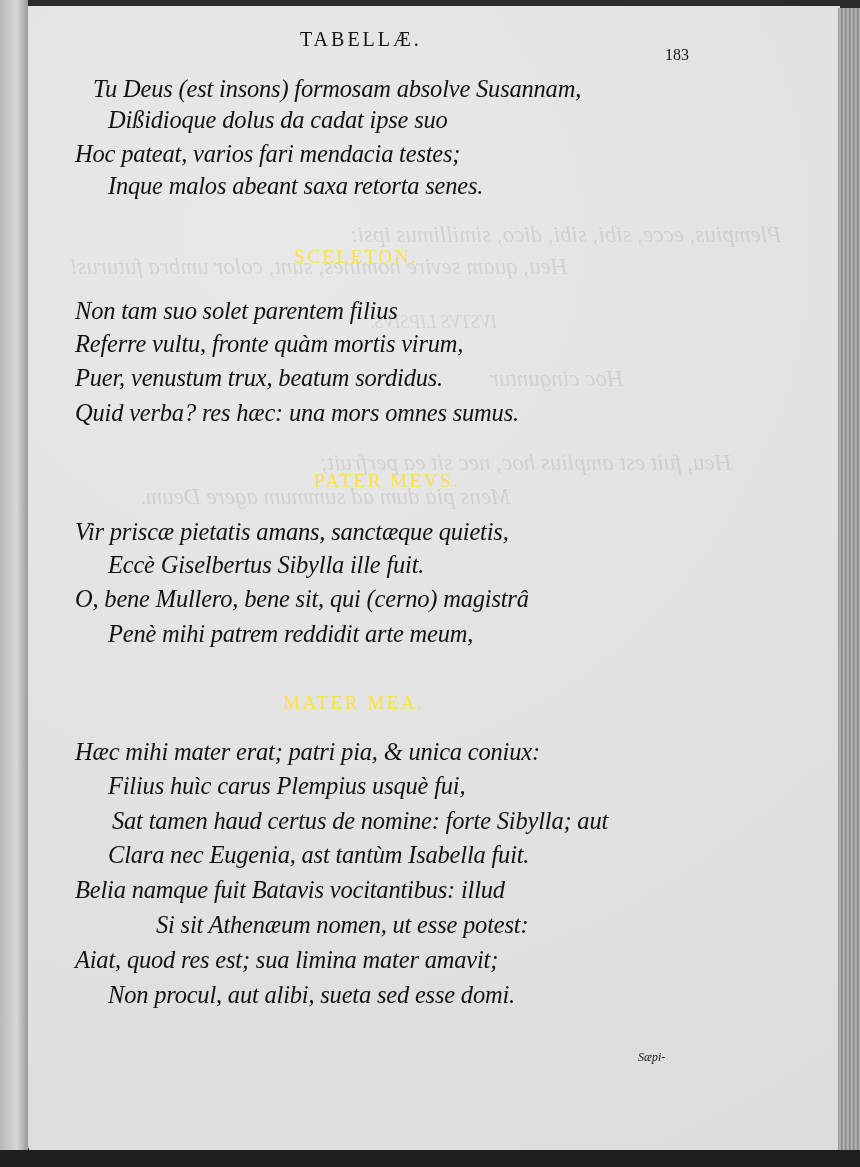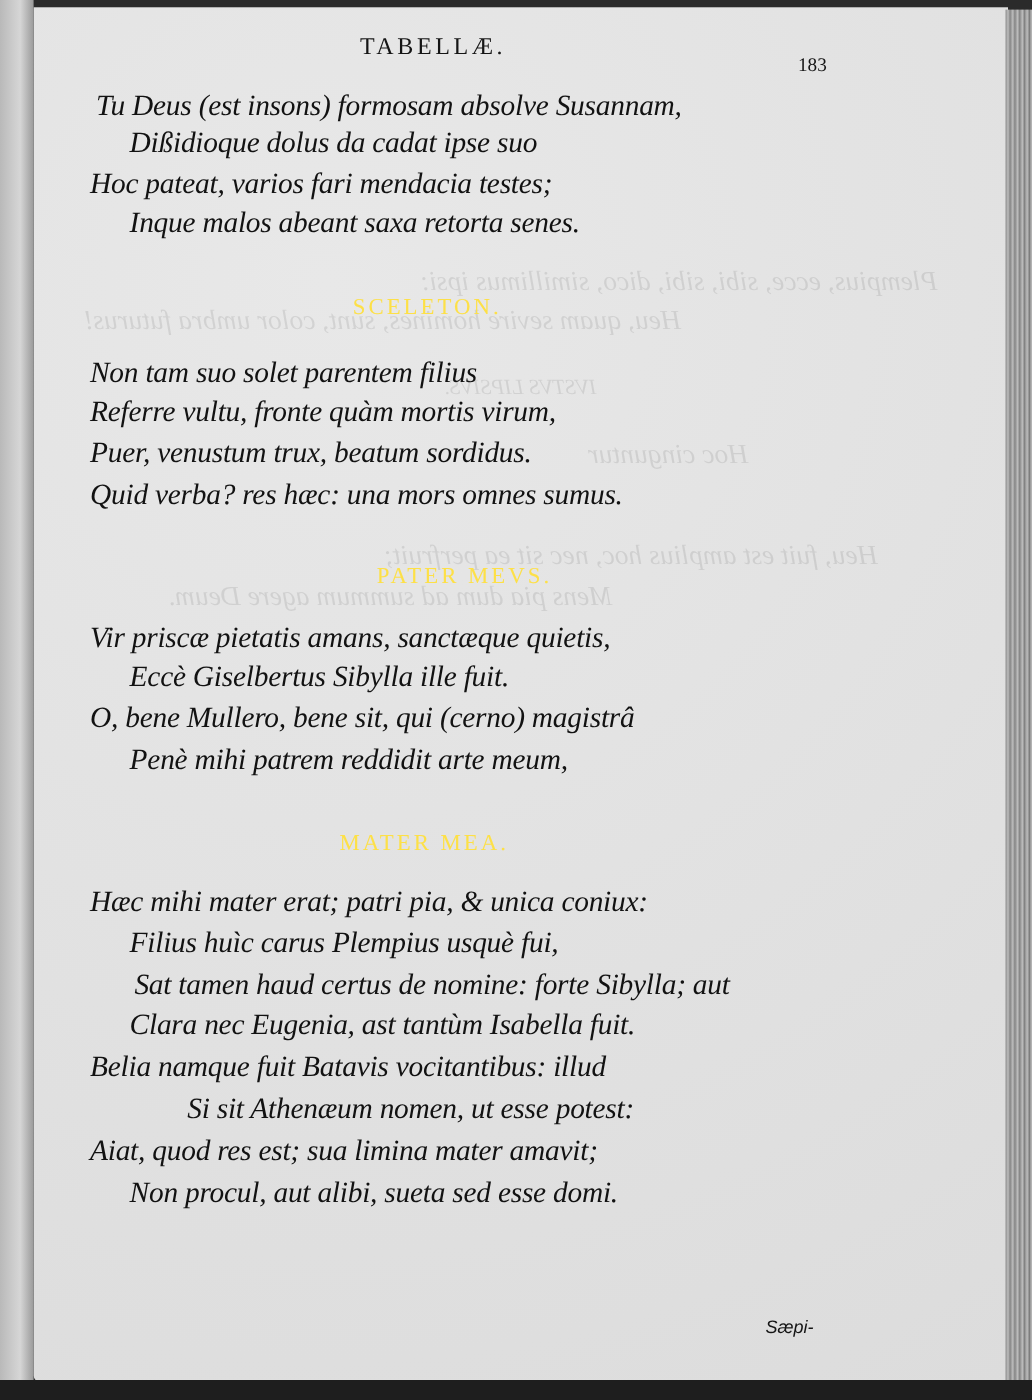--- a/index.html
+++ b/index.html
@@ -40,21 +40,21 @@
     font-family: "Liberation Serif", serif; font-style: italic;
     font-size: 24.5px; color: #121212; letter-spacing: -0.2px;
   }
   .heading {
     position: absolute; white-space: nowrap;
     font-family: "Liberation Serif", serif; font-size: 19px; letter-spacing: 2.5px;
     color: #fde047;
   }
   .catchword {
     position: absolute; left: 638px; top: 1050px;
-    font-family: Liberation Sans, sans-serif; font-style: italic; font-size: 15px; color: #151515; margin-top: 48px;
+    font-family: Liberation Serif, serif; font-style: italic; font-size: 12px; color: #151515;
   }
   .bleed {
     position: absolute; white-space: nowrap;
     font-family: "Liberation Serif", serif; font-style: italic; font-size: 23px;
     color: rgba(0,0,0,0.09); transform: scaleX(-1);
   }
 </style>
 </head>
 <body>
 
@@ -66,21 +66,21 @@
 <div class="bleed" style="left:350px; top:222px;">Plempius, ecce, sibi, sibi, dico, simillimus ipsi:</div>
 <div class="bleed" style="left:70px; top:254px;">Heu, quam sevire homines, sunt, color umbra futurus!</div>
 <div class="bleed" style="left:370px; top:312px; font-size:18px;">IVSTVS LIPSIVS.</div>
 <div class="bleed" style="left:490px; top:366px;">Hoc cinguntur</div>
 <div class="bleed" style="left:320px; top:450px;">Heu, fuit est amplius hoc, nec sit ea perfruit;</div>
 <div class="bleed" style="left:140px; top:484px;">Mens pia dum ad summum agere Deum.</div>
 
 <div class="running-head">TABELLÆ.</div>
 <div class="page-number">183</div>
 
-<div class="line" style="left:80px; top:75px;">Tu Deus (est insons) formosam absolve Susannam,</div>
+<div class="line" style="left:93px; top:75px;">Tu Deus (est insons) formosam absolve Susannam,</div>
 <div class="line" style="left:108px; top:106px;">Dißidioque dolus da cadat ipse suo</div>
 <div class="line" style="left:75px; top:140px;">Hoc pateat, varios fari mendacia testes;</div>
 <div class="line" style="left:108px; top:172px;">Inque malos abeant saxa retorta senes.</div>
 
 <div class="heading" style="left:294px; top:246px;">SCELETON.</div>
 <div class="line" style="left:75px; top:297px;">Non tam suo solet parentem filius</div>
 <div class="line" style="left:75px; top:330px;">Referre vultu, fronte quàm mortis virum,</div>
 <div class="line" style="left:75px; top:364px;">Puer, venustum trux, beatum sordidus.</div>
 <div class="line" style="left:75px; top:399px;">Quid verba? res hæc: una mors omnes sumus.</div>
 

